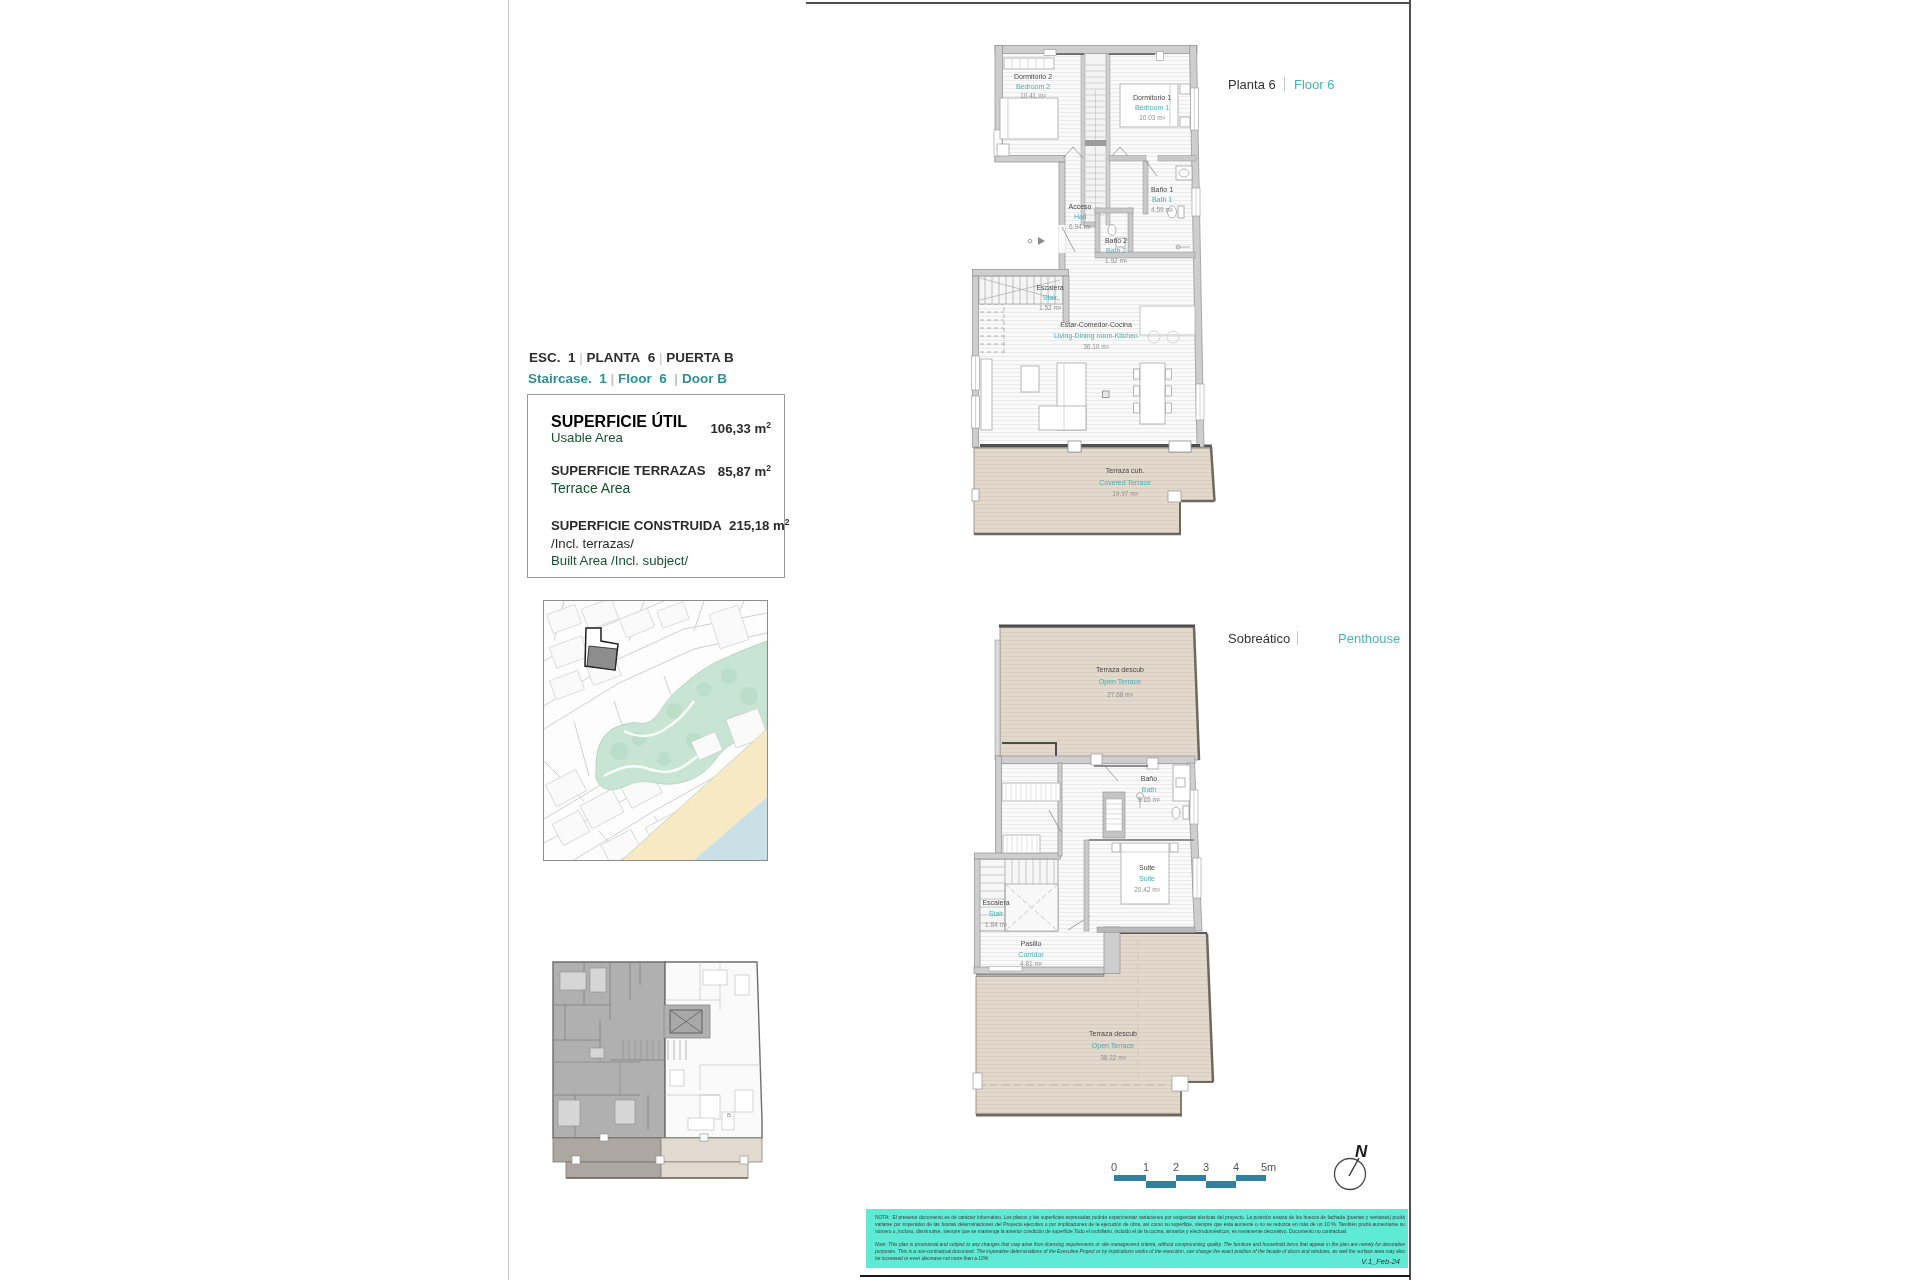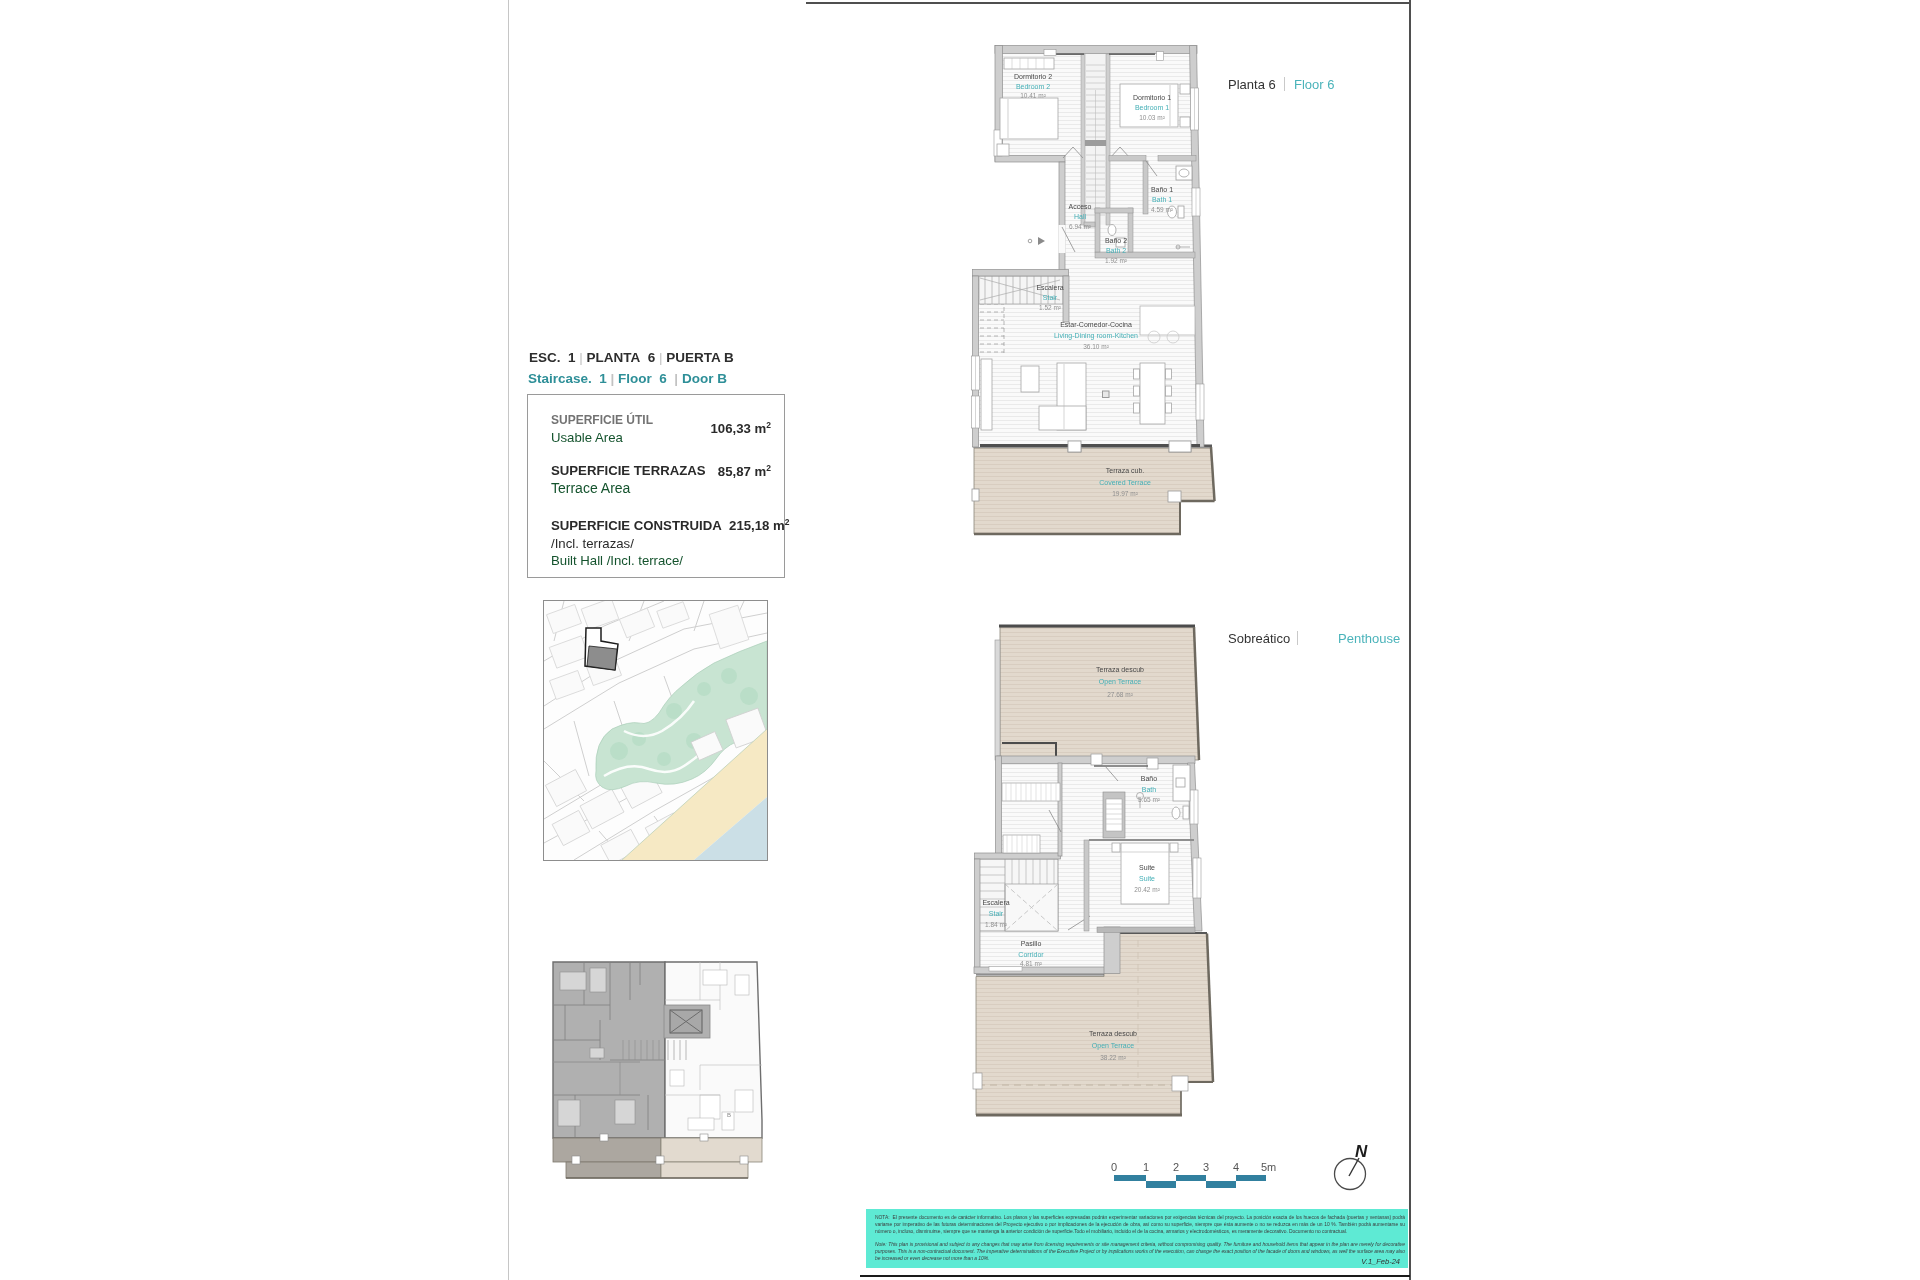--- a/index.html
+++ b/index.html
@@ -18,31 +18,31 @@
 <div class="abs" style="left:1409px;top:0;width:1.5px;height:1280px;background:#4f4f4f;"></div>
 
 <div class="abs" style="left:806px;top:2px;width:604px;height:1.5px;background:#4f4f4f;"></div>
 
 <div class="abs" style="left:529px;top:350px;width:260px;font-size:13.5px;font-weight:bold;color:#2d2d2d;white-space:nowrap;">ESC.&nbsp; 1<span style="color:#c2c2c2;font-weight:normal;"> | </span>PLANTA&nbsp; 6<span style="color:#c2c2c2;font-weight:normal;"> | </span>PUERTA B</div>
 
 <div class="abs" style="left:528px;top:371px;width:260px;font-size:13.5px;color:#2e8f98;white-space:nowrap;font-weight:bold;">Staircase.&nbsp; 1 <span style="color:#c2c2c2;">|</span> Floor&nbsp; 6&nbsp; <span style="color:#c2c2c2;">|</span> Door B</div>
 
 <div class="abs" style="left:527px;top:394px;width:258px;height:184px;border:1px solid #9a9a9a;background:#fff;"></div>
 
-<div class="abs" style="left:551px;top:412.5px;font-size:12px;font-weight:bold;color:#737373;">SUPERFICIE ÚTIL</div>
+<div class="abs" style="left:551px;top:412.5px;font-size:16px;font-weight:bold;color:#000000;">SUPERFICIE ÚTIL</div>
 <div class="abs" style="left:640px;top:420px;width:131px;text-align:right;font-size:13.2px;font-weight:bold;color:#2a2a2a;">106,33 m<sup style="font-size:8.5px;">2</sup></div>
 <div class="abs tealtxt" style="left:551px;top:429.5px;font-size:13.2px;">Usable Area</div>
 
 <div class="abs" style="left:551px;top:463px;font-size:13.2px;font-weight:bold;color:#2a2a2a;">SUPERFICIE TERRAZAS</div>
 <div class="abs" style="left:640px;top:463px;width:131px;text-align:right;font-size:13.2px;font-weight:bold;color:#2a2a2a;">85,87 m<sup style="font-size:8.5px;">2</sup></div>
 <div class="abs tealtxt" style="left:551px;top:480px;font-size:14px;">Terrace Area</div>
 
 <div class="abs" style="left:551px;top:517px;font-size:13.2px;font-weight:bold;color:#2a2a2a;white-space:nowrap;">SUPERFICIE CONSTRUIDA&nbsp; 215,18 m<sup style="font-size:8.5px;">2</sup></div>
 <div class="abs" style="left:551px;top:535.5px;font-size:13.2px;color:#2a2a2a;">/Incl. terrazas/</div>
-<div class="abs tealtxt" style="left:551px;top:552.5px;font-size:13.2px;">Built Hall /Incl. terrace/</div>
+<div class="abs tealtxt" style="left:551px;top:552.5px;font-size:13.2px;">Built Area /Incl. subject/</div>
 
 <div class="abs" style="left:543px;top:600px;width:225px;height:261px;border:1px solid #8d8d8d;background:#fdfdfd;">
 <svg width="223" height="259" viewBox="0 0 223 259">
 
   <g stroke="#cfcfcf" stroke-width="1" fill="none">
     <path d="M0,105 L70,60 L140,28 L223,12"></path>
     <path d="M0,128 L75,82 L150,48 L223,32"></path>
     <path d="M0,218 L80,170 L160,128 L223,98"></path>
     <path d="M0,242 L85,196 L170,150 L223,122"></path>
     <path d="M30,259 L110,210 L190,165 L223,148"></path>

